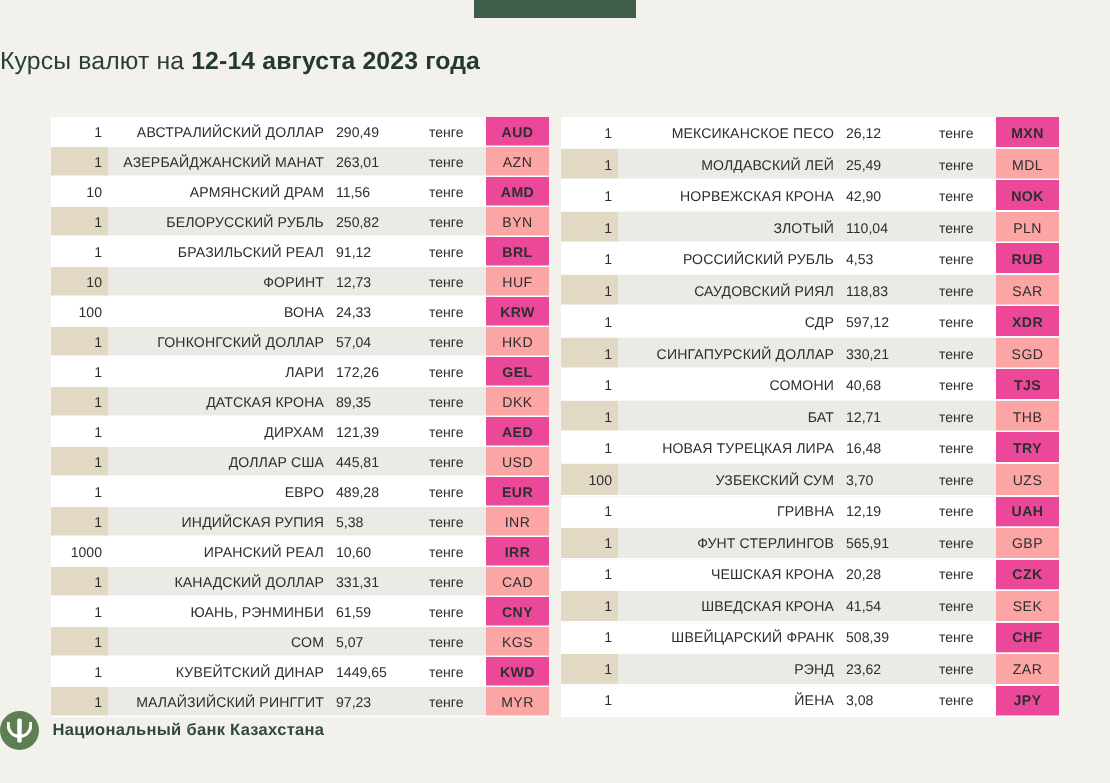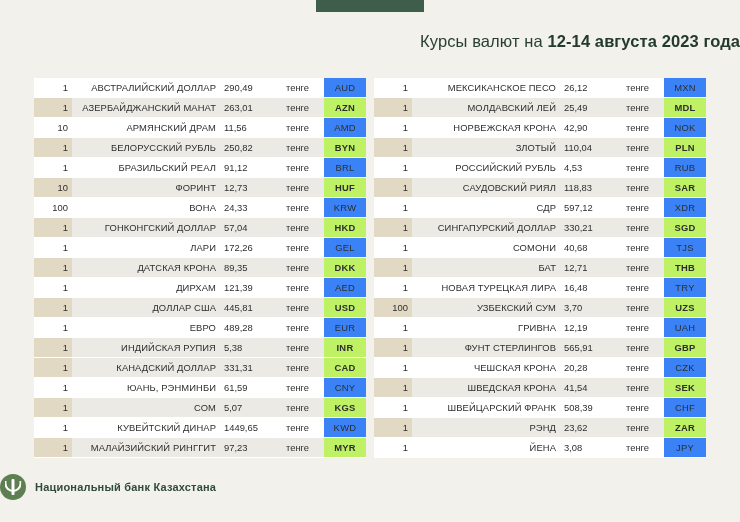--- a/index.html
+++ b/index.html
@@ -28,21 +28,21 @@
     width: 108px;
     height: 26px;
     background: #3f5d4b;
     transform: translateX(-50%);
   }
   .page-title {
     position: absolute;
     top: 32px;
     left: 0;
     width: 740px;
-    text-align: right;
+    text-align: left;
     font-size: 16.5px;
     color: #2a3f33;
     font-weight: normal;
     letter-spacing: 0.1px;
   }
   .page-title .accent {
     font-weight: bold;
     color: #243a2d;
   }
   .tables {
@@ -94,22 +94,22 @@
     width: 34px;
     text-align: center;
     font-size: 9px;
     color: #4a4a4a;
     letter-spacing: 0.3px;
   }
   tr.odd td { background: #ffffff; }
   tr.even td { background: #ebeae4; }
   tr.odd td.qty { background: #ffffff; }
   tr.even td.qty { background: #e2d9c4; }
-  tr.odd td.code { background: #3b82f6; }
-  tr.even td.code { background: #bef264; font-weight: bold; }
+  tr.odd td.code { background: #ec4899; font-weight: bold; }
+  tr.even td.code { background: #fca5a5; }
 
   .footer {
     position: absolute;
     bottom: 22px;
     left: 0;
     width: 740px;
     display: flex;
     align-items: center;
     justify-content: flex-start;
     gap: 9px;
@@ -257,20 +257,27 @@
           <td class="unit">тенге</td>
           <td class="code">EUR</td>
         </tr>
         <tr class="even">
           <td class="qty">1</td>
           <td class="name">ИНДИЙСКАЯ РУПИЯ</td>
           <td class="val">5,38</td>
           <td class="unit">тенге</td>
           <td class="code">INR</td>
         </tr>
+        <tr class="odd">
+          <td class="qty">1000</td>
+          <td class="name">ИРАНСКИЙ РЕАЛ</td>
+          <td class="val">10,60</td>
+          <td class="unit">тенге</td>
+          <td class="code">IRR</td>
+        </tr>
         <tr class="even">
           <td class="qty">1</td>
           <td class="name">КАНАДСКИЙ ДОЛЛАР</td>
           <td class="val">331,31</td>
           <td class="unit">тенге</td>
           <td class="code">CAD</td>
         </tr>
         <tr class="odd">
           <td class="qty">1</td>
           <td class="name">ЮАНЬ, РЭНМИНБИ</td>

